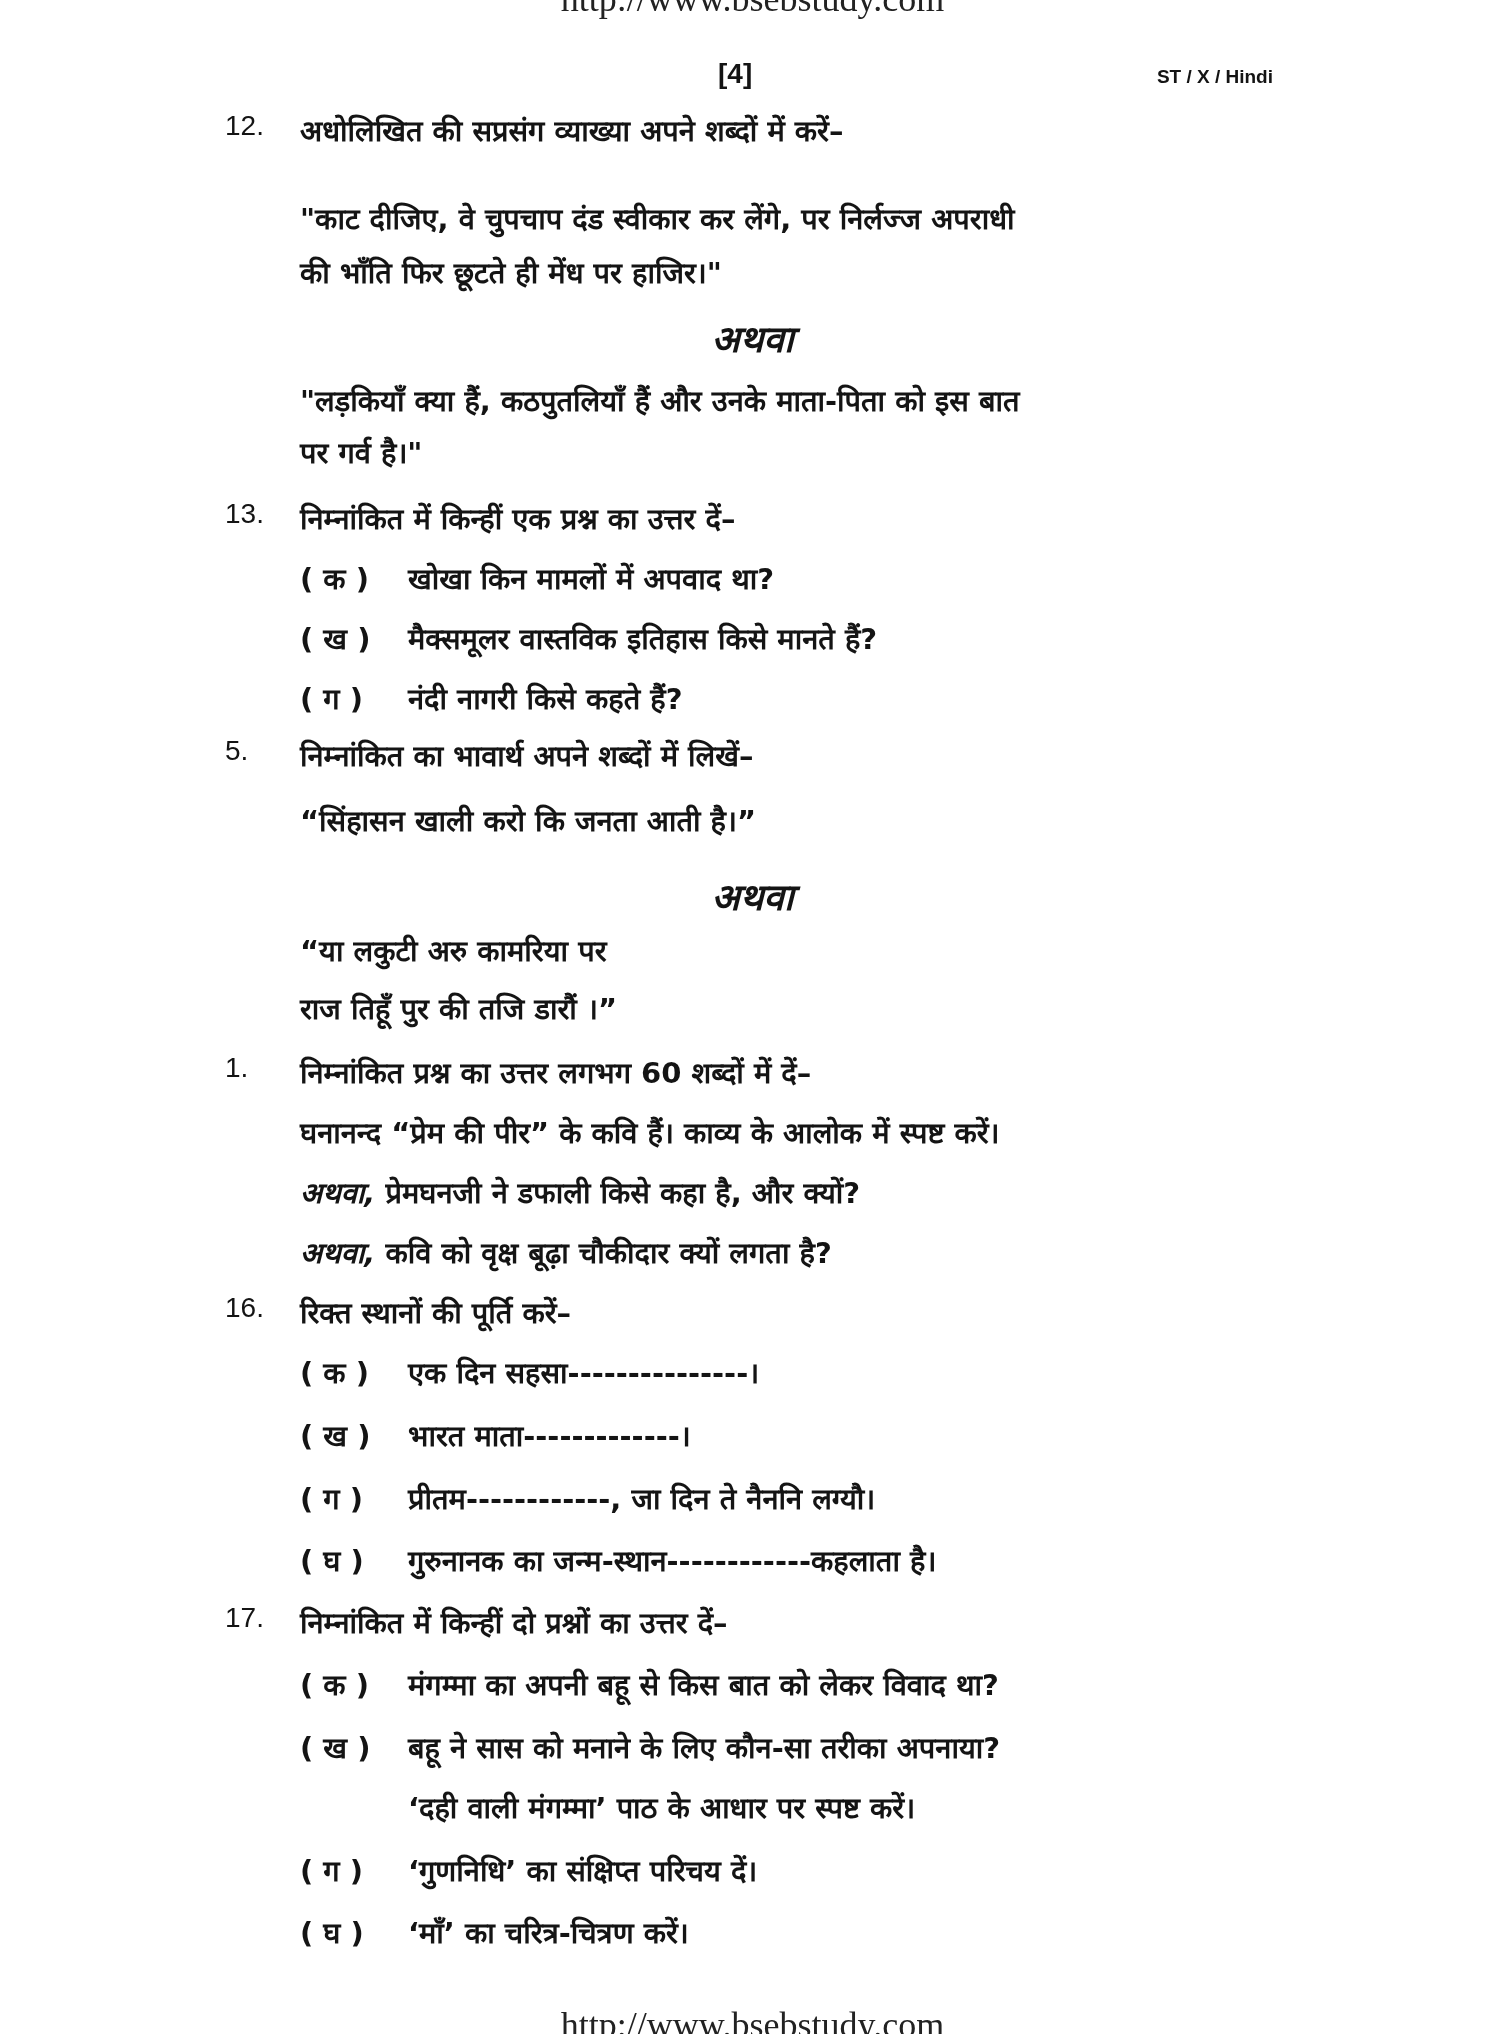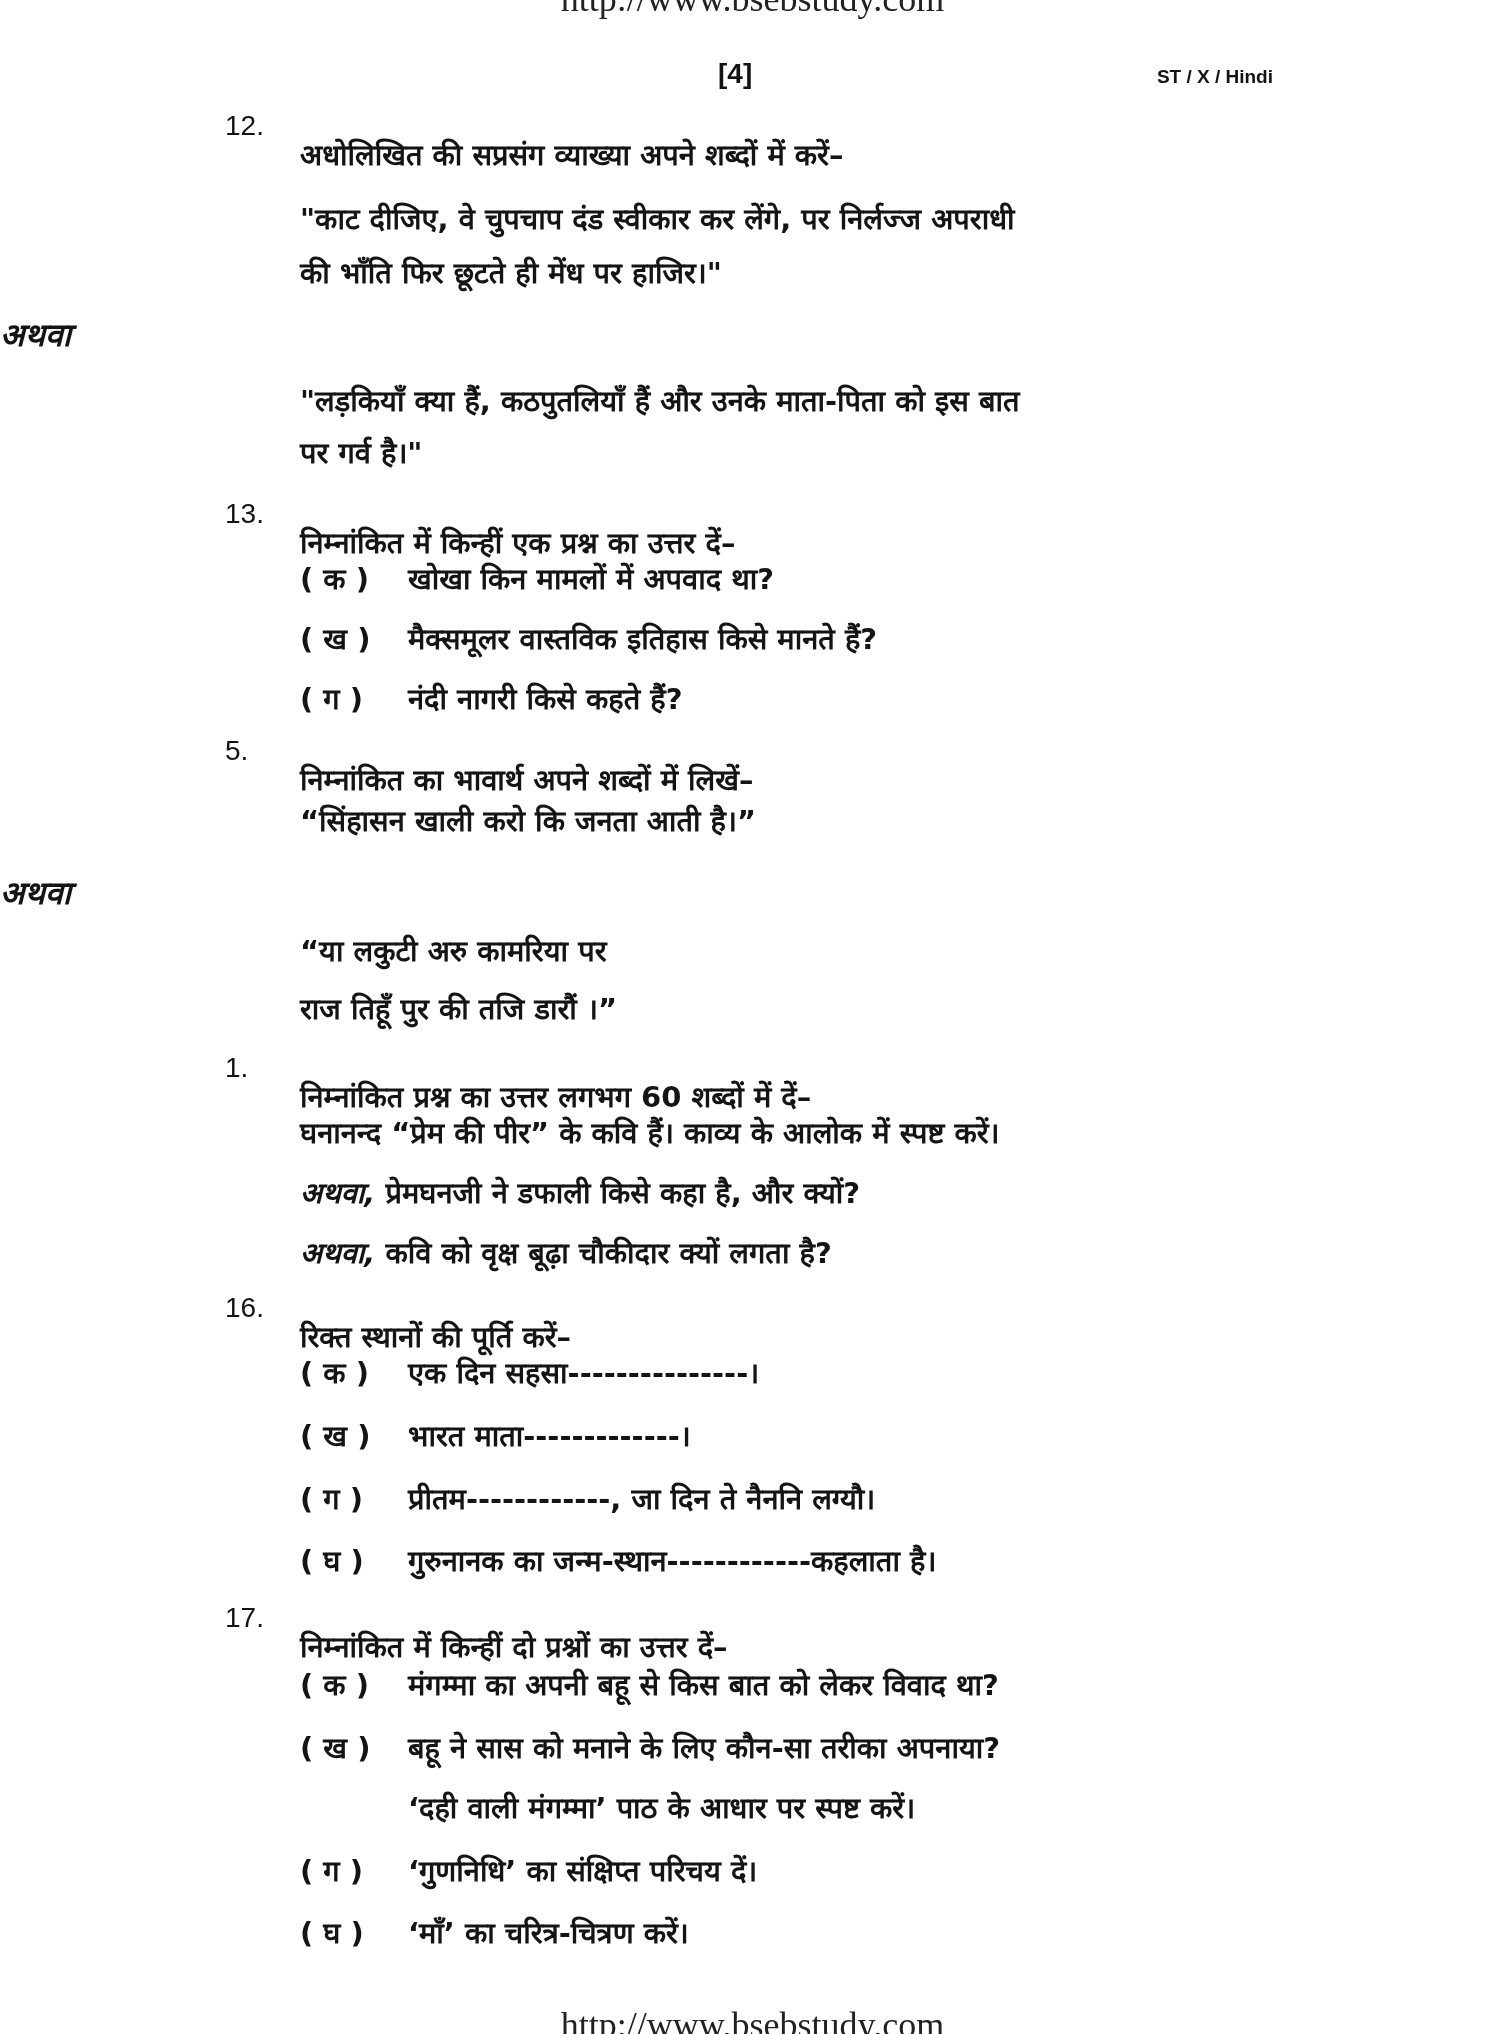--- a/index.html
+++ b/index.html
@@ -8,25 +8,25 @@
     .url-top { position:absolute; top:-22px; left:0; width:1505px; text-align:center;
                font-family:"Liberation Serif", serif; font-size:36px; color:#222; }
     .url-bottom { position:absolute; top:2004px; left:0; width:1505px; text-align:center;
                font-family:"Liberation Serif", serif; font-size:36px; color:#222; }
     .page-num { position:absolute; top:58px; left:718px; font-family:"Liberation Sans", sans-serif;
                 font-weight:bold; font-size:28px; }
     .code { position:absolute; top:66px; right:232px; font-family:"Liberation Sans", sans-serif;
             font-weight:bold; font-size:19px; }
     .line { position:absolute; left:0; white-space:nowrap; font-size:29px; font-weight:bold; }
     .qnum { position:absolute; left:225px; font-family:"Liberation Sans", sans-serif; font-size:28px; font-weight:normal;text-align:right;}
-    .qtext { position:absolute; left:300px;margin-top:24px; }
+    .qtext { position:absolute; left:300px; }
     .indent { position:absolute; left:300px; }
     .sub-label { position:absolute; left:300px; }
     .sub-text { position:absolute; left:408px; }
-    .athava { position:absolute; left:0; width:1505px; text-align:left; font-style:italic; font-weight:bold; font-size:32px; }
+    .athava { position:absolute; left:0; width:1505px; text-align:center; font-style:italic; font-weight:bold; font-size:37px; }
     .athava-inline { font-style:italic; font-weight:bold; }
   </style>
 </head>
 <body>
 
 <div class="url-top">http://www.bsebstudy.com</div>
 <div class="page-num">[4]</div>
 <div class="code">ST / X / Hindi</div>
 
 <div>

